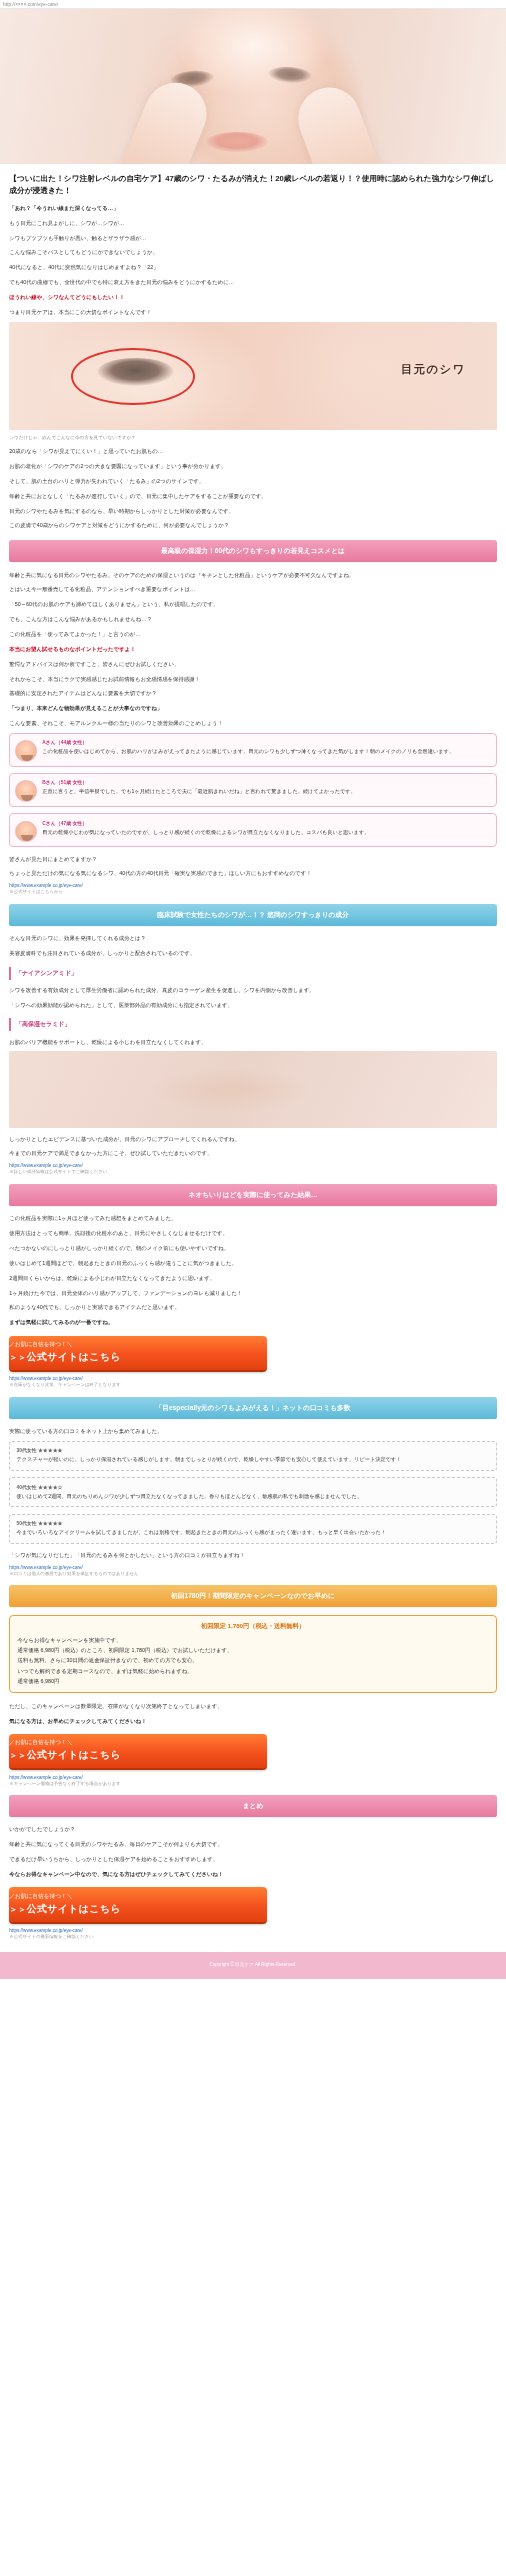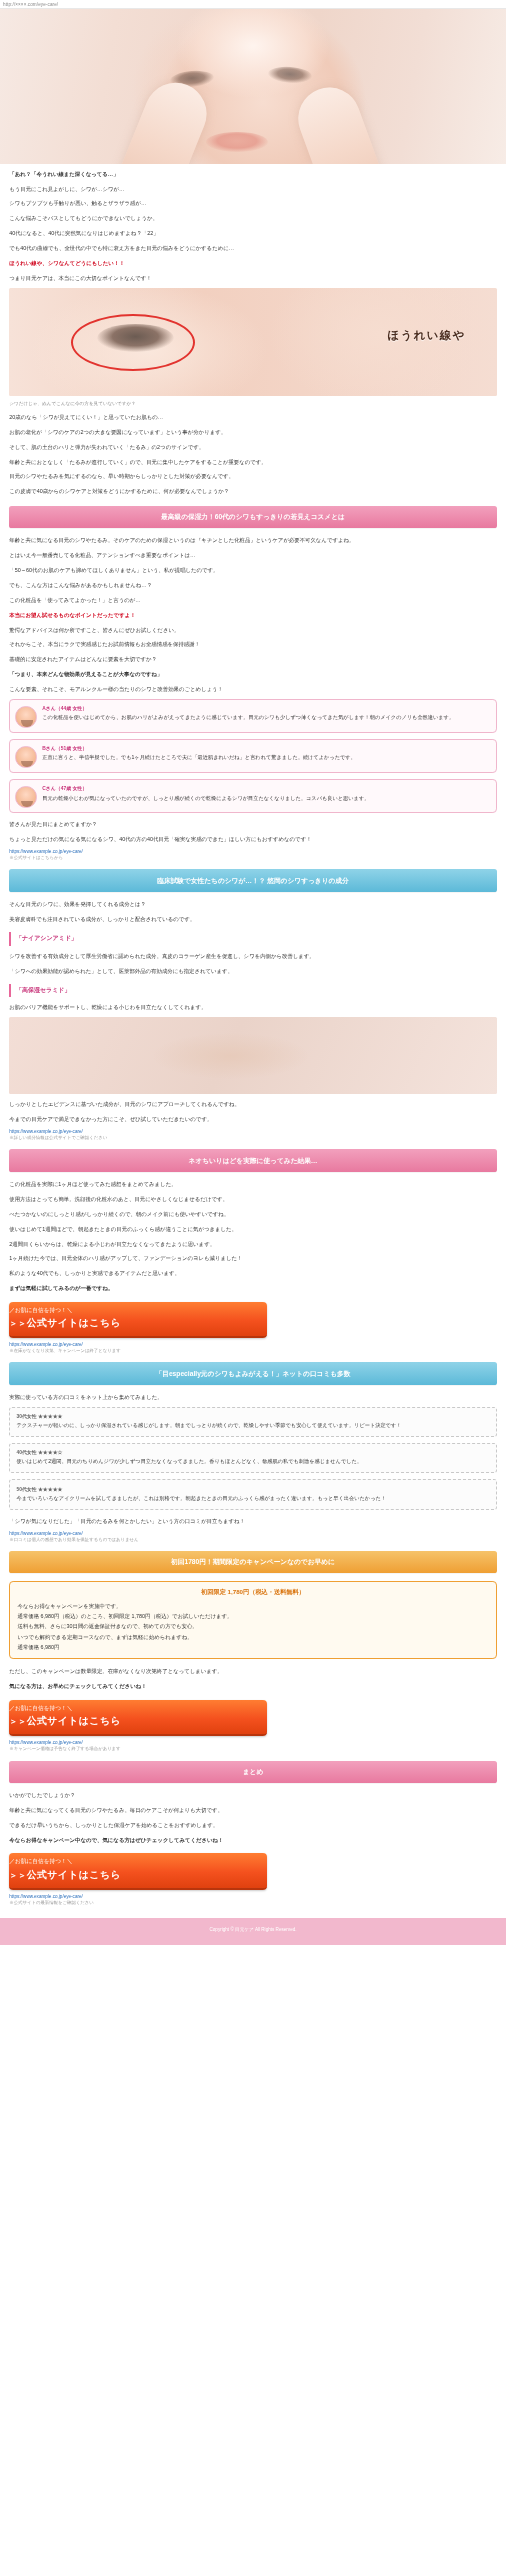--- a/index.html
+++ b/index.html
@@ -237,36 +237,37 @@
     <div class="face"></div>
     <div class="eye l"></div>
     <div class="eye r"></div>
     <div class="lips"></div>
     <div class="finger a"></div>
     <div class="finger b"></div>
   </div>
 
   <div class="content">
 
+    <h1 class="title">【ついに出た！シワ注射レベルの自宅ケア】47歳のシワ・たるみが消えた！20歳レベルの若返り！？使用時に認められた強力なシワ伸ばし成分が浸透きた！</h1>
 
     <p class="p bold">「あれ？「今うれい線また深くなってる…」</p>
     <p class="p">もう目元にこれ見よがしに、シワが…シワが…</p>
     <p class="p">シワもブツブツも手触りが悪い、触るとザラザラ感が…</p>
     <p class="p">こんな悩みこそバスとしてもどうにかできないでしょうか。</p>
     <p class="p">40代になると、40代に突然気になりはじめますよね？「22」</p>
     <p class="p">でも40代の曲線でも、全世代の中でも特に衰え方をきた目元の悩みをどうにかするために…</p>
     <p class="p redb">ほうれい線や、シワなんてどうにもしたい！！</p>
 
     <p class="p">つまり目元ケアは、本当にこの大切なポイントなんです！</p>
 
     <div class="img-eye">
       <div class="skin"></div>
       <div class="eyeball"></div>
       <div class="circle"></div>
-      <div class="label">ほうれい線や</div>
+      <div class="label">目元のシワ</div>
     </div>
     <p class="caption">シワだけじゃ、ぬんでこんなに今の方を見ていないですか？</p>
 
     <p class="p">20歳のなら「シワが見えてにくい！」と思っていたお肌もの…</p>
     <p class="p">お肌の老化が「シワのケアの2つの大きな要因になっています」という事が分かります。</p>
     <p class="p">そして、肌の土台のハリと弾力が失われていく「たるみ」の2つのサインです。</p>
     <p class="p">年齢と共におとなしく「たるみが進行していく」ので、目元に集中したケアをすることが重要なのです。</p>
     <p class="p">目元のシワやたるみを気にするのなら、早い時期からしっかりとした対策が必要なんです。</p>
     <p class="p">この皮膚で40歳からのシワケアと対策をどうにかするために、何が必要なんでしょうか？</p>
 

